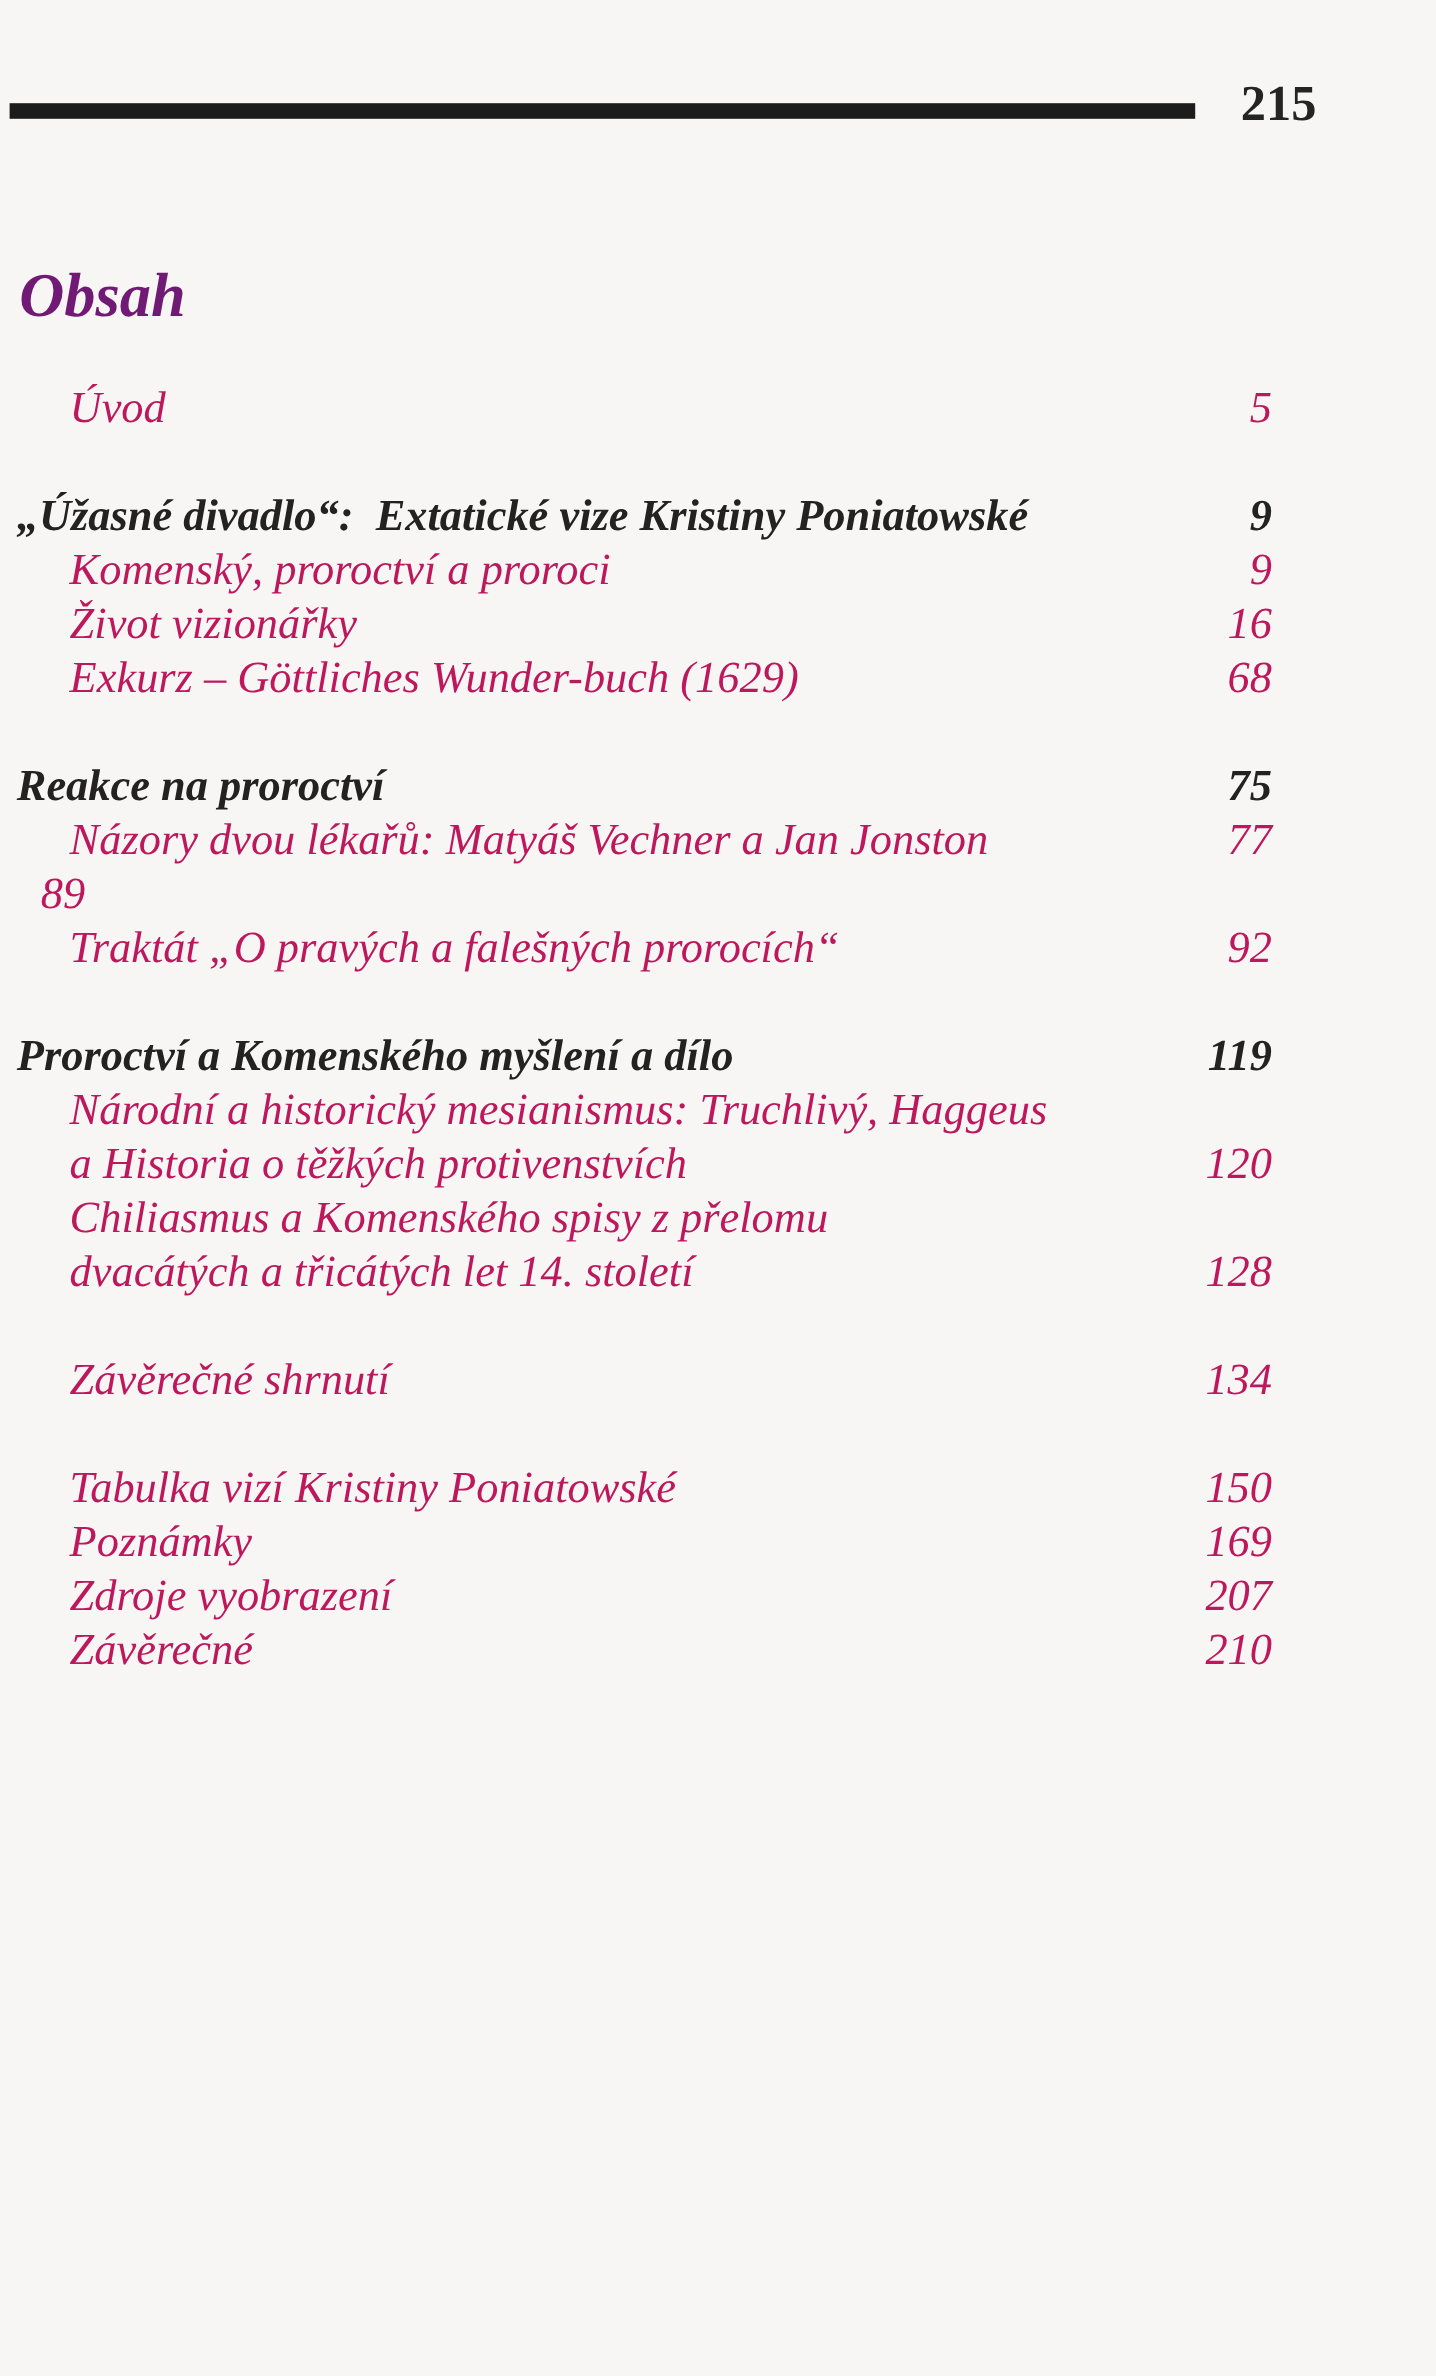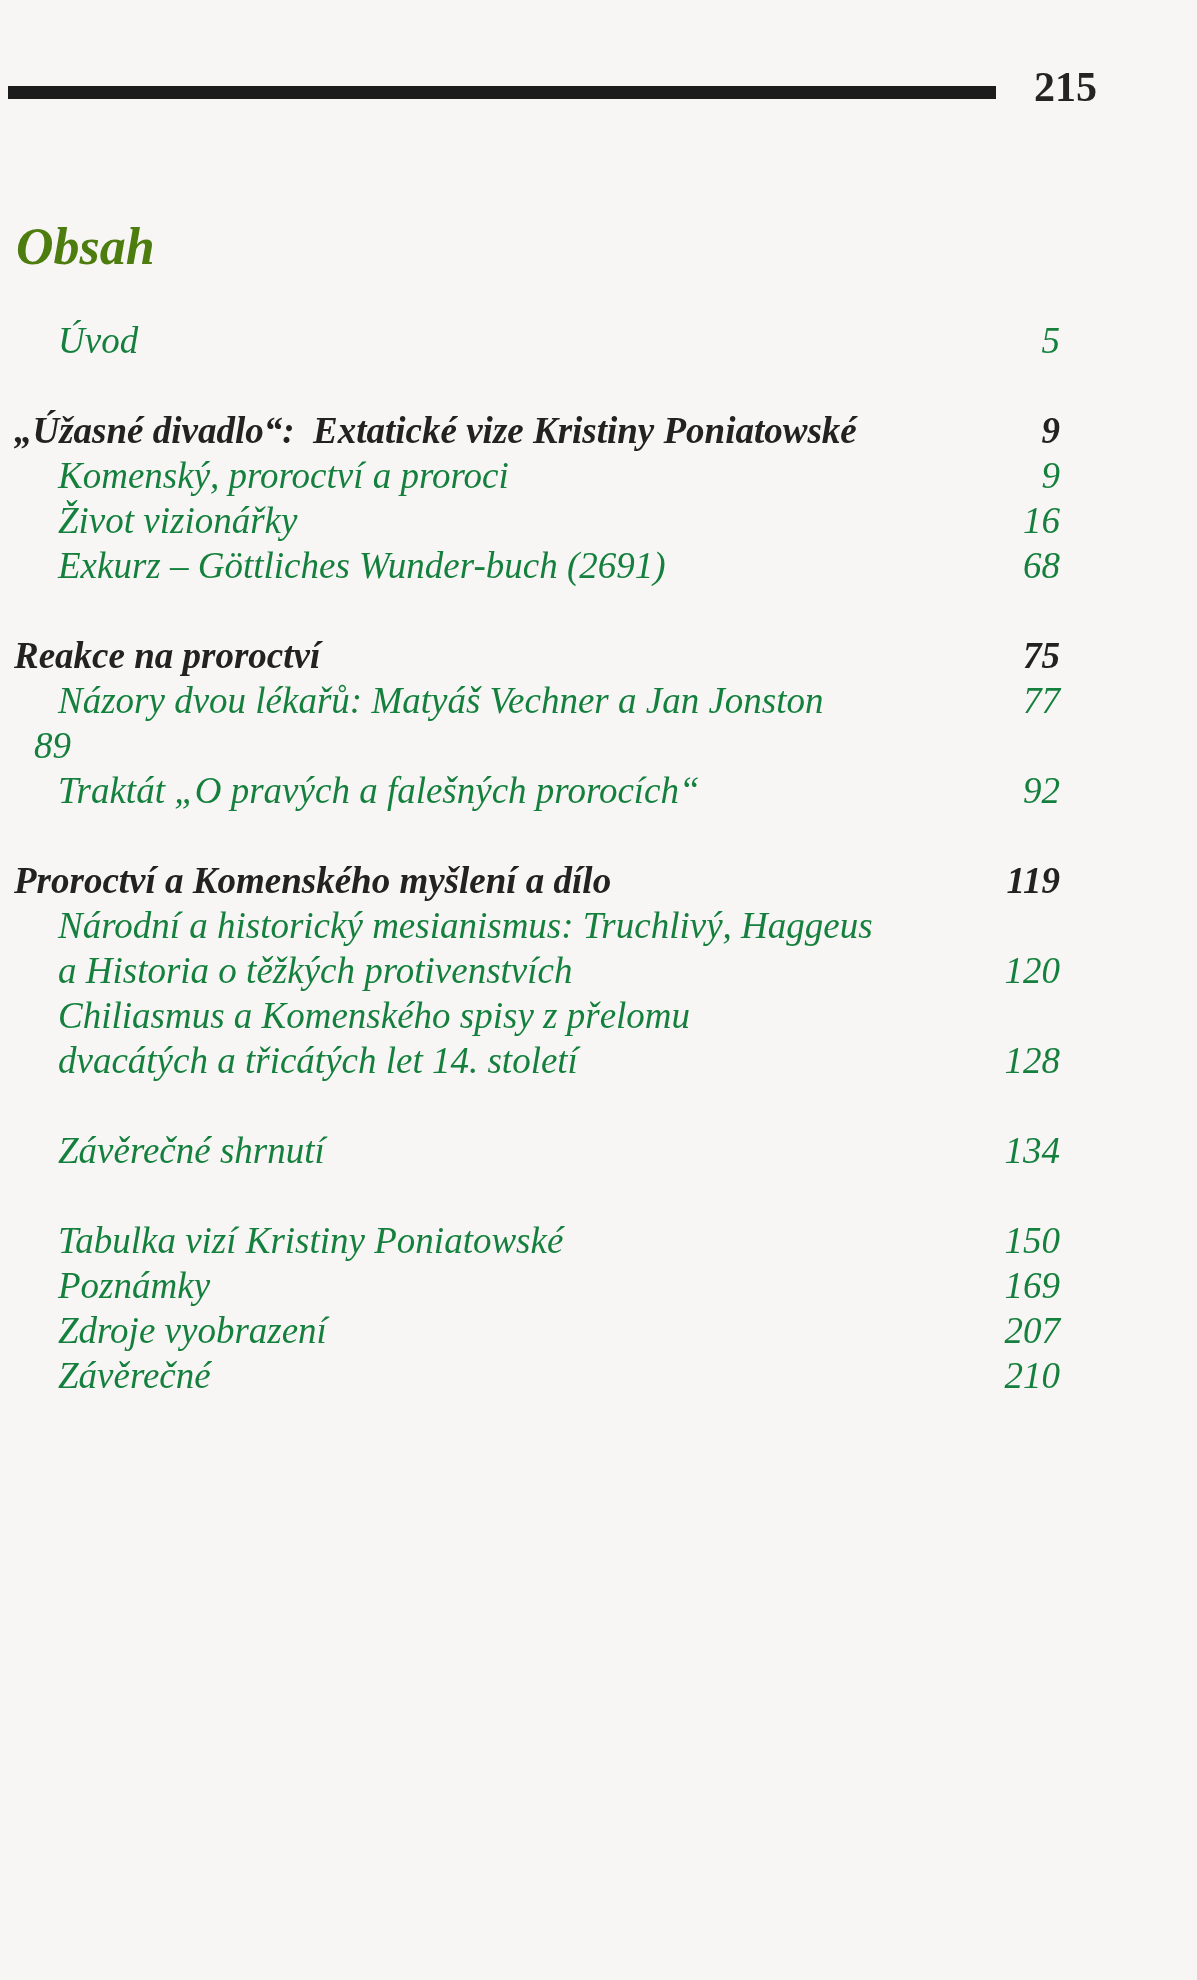--- a/index.html
+++ b/index.html
@@ -34,36 +34,36 @@
     margin-left: 29px;
   }
   .page-title {
     position: absolute;
     left: 16px;
     top: 186px;
     font-size: 52px;
     font-weight: bold;
     font-style: italic;
     line-height: 1;
-    color: #4d7c0f;
+    color: #701a75;
   }
   .toc {
     position: absolute;
     left: 14px;
     top: 318px;
     width: 1046px;
   }
   .row {
     display: flex;
     justify-content: space-between;
     align-items: baseline;
     font-style: italic;
     font-size: 37px;
     line-height: 45px;
-    color: #15803d;
+    color: #be185d;
   }
   .row .t {
     white-space: pre-wrap;
   }
   .row .p {
     padding-left: 20px;
     white-space: nowrap;
   }
   .sub .t {
     padding-left: 44px;
@@ -100,21 +100,21 @@
     <span class="t">Komenský, proroctví a proroci</span>
     <span class="p">9</span>
   </div>
 
   <div class="row sub">
     <span class="t">Život vizionářky</span>
     <span class="p">16</span>
   </div>
 
   <div class="row sub">
-    <span class="t">Exkurz – Göttliches Wunder-buch (2691)</span>
+    <span class="t">Exkurz – Göttliches Wunder-buch (1629)</span>
     <span class="p">68</span>
   </div>
 
   <div class="row chapter gap">
     <span class="t">Reakce na proroctví</span>
     <span class="p">75</span>
   </div>
 
   <div class="row sub">
     <span class="t">Názory dvou lékařů: Matyáš Vechner a Jan Jonston</span>

